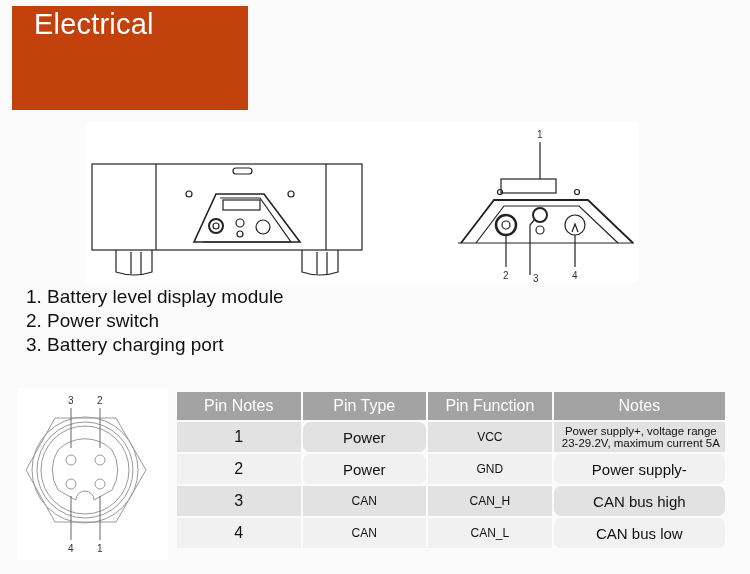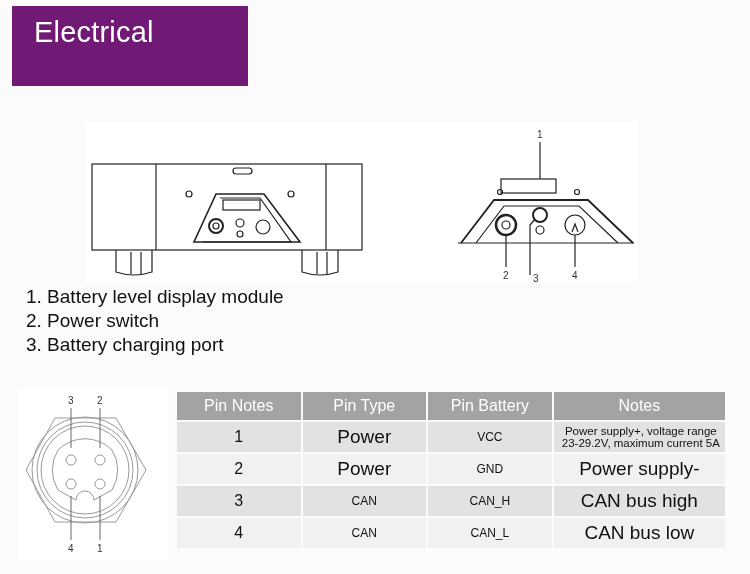--- a/index.html
+++ b/index.html
@@ -1,29 +1,29 @@
 <!DOCTYPE html>
 <html><head>
 <meta charset="utf-8">
 <style>
   html, body { margin:0; padding:0; }
   body { width:750px; height:574px; background:#fbfbfb; position:relative; overflow:hidden; font-family:"Liberation Sans", sans-serif; color:#111; }
-  .title-box { position:absolute; left:12px; top:6px; width:236px; height:80px; background:#701a75; color:#fff; font-size:29px; line-height:36px; padding:8px 0 0 22px; box-sizing:border-box; letter-spacing:0.2px; }
+  .title-box { position:absolute; left:12px; top:6px; width:236px; height:104px; background:#c2410c; color:#fff; font-size:29px; line-height:36px; padding:0 0 0 22px; box-sizing:border-box; letter-spacing:0.2px; }
   .title-box div { white-space:nowrap; }
   .photo { position:absolute; left:86px; top:122px; width:552px; height:160px; background:#fff; }
   .list { position:absolute; left:26px; top:285px; font-size:19px; line-height:24px; }
   .list div { white-space:nowrap; }
   .conn { position:absolute; left:18px; top:388px; width:150px; height:172px; background:#fff; }
   table.pins { position:absolute; left:175px; top:390px; width:552px; border-collapse:separate; border-spacing:2px 2px; }
   table.pins th { background:#a3a3a3; color:#fff; font-weight:normal; font-size:16px; height:28px; padding:0; }
   table.pins td { text-align:center; height:30px; padding:0; color:#111; }
   table.pins tr.odd td { background:#e2e2e2; }
   table.pins tr.even td { background:#f1f1f1; }
   .num { font-size:16px; }
-  .big { font-size:19px; }
+  .big { font-size:15px;border-radius:7px; }
   .small { font-size:12px; }
   .note-small { font-size:11.5px; line-height:12px; text-align:center; padding-left:3px !important; }
   .lbl { font-size:10px; fill:#333; font-family:"Liberation Sans", sans-serif; }
 </style>
 </head>
 <body>
 
 <div class="title-box">
   <div>Electrical</div>
 </div>
@@ -115,21 +115,21 @@
   <colgroup>
       <col style="width:124px">
       <col style="width:124px">
       <col style="width:124px">
       <col style="width:172px">
     </colgroup>
   <tbody>
       <tr>
     <th>Pin Notes</th>
     <th>Pin Type</th>
-    <th>Pin Battery</th>
+    <th>Pin Function</th>
     <th>Notes</th>
   </tr>
   <tr class="odd">
     <td class="num">1</td>
     <td class="big">Power</td>
     <td class="small">VCC</td>
     <td class="note-small">Power supply+, voltage range 23-29.2V, maximum current 5A</td>
   </tr>
   <tr class="even">
     <td class="num">2</td>

